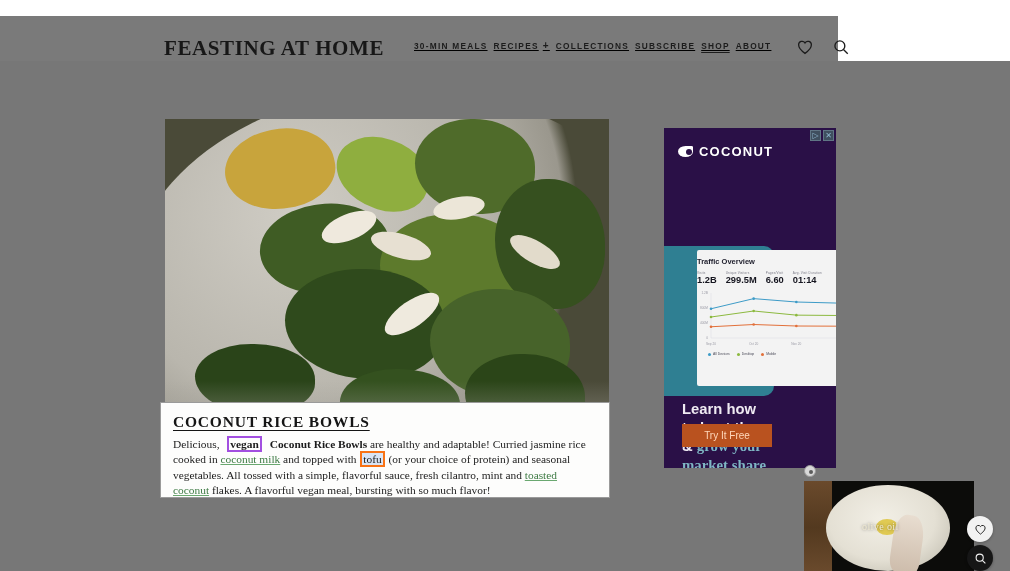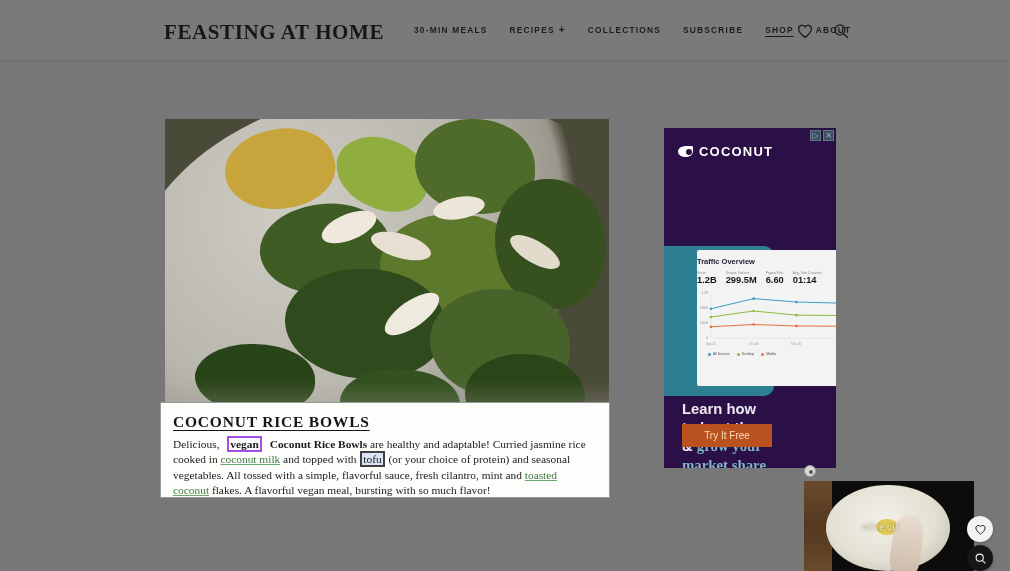--- a/index.html
+++ b/index.html
@@ -12,38 +12,38 @@
 
   #page {
     position: relative;
     width: 1010px; height: 571px;
     background: #ffffff;
     overflow: hidden;
   }
 
   
   #site-header {
-    position: absolute; left: 0; top: 0;
-    width: 1010px; height: 61px;
+    position: absolute; left: 0; top: 16px;
+    width: 838px; height: 61px;
     background: #7a7a7a;
     border-bottom: 1px solid #6e6e6e;
     display: flex; align-items: center;
   }
   #brand {
     position: absolute; left: 164px; top: 20px;
     font-family: "Liberation Serif", serif;
     font-weight: bold;
     font-size: 21px;
     letter-spacing: 0.6px;
     color: #171717;
     white-space: nowrap;
   }
   #main-nav {
     position: absolute; left: 414px; top: 24px;
-    display: flex; align-items: center; gap: 22px;
+    display: flex; align-items: center; gap: 6px; text-decoration: underline;
   }
   .nav-item {
     font-size: 8.3px;
     font-weight: bold;
     letter-spacing: 1.25px;
     color: #1c1c1c;
     white-space: nowrap;
     cursor: pointer;
     display: flex; align-items: center; gap: 4px;
   }
@@ -113,21 +113,21 @@
     text-decoration-color: #6aa870;
     cursor: pointer;
   }
   .hl-vegan {
     border: 2px solid #a24fe0;
     padding: 0 1px;
     margin: 0 5px;
     font-weight: bold;
   }
   .hl-tofu {
-    border: 2px solid #404040;
+    border: 2px solid #f97316;
     background: #d9e4f5;
     padding: 0 1px;
     margin: 0 1px;
   }
 
   
   #semrush-ad {
     position: absolute; left: 664px; top: 67px;
     width: 172px; height: 340px;
     background: #2a1047;

